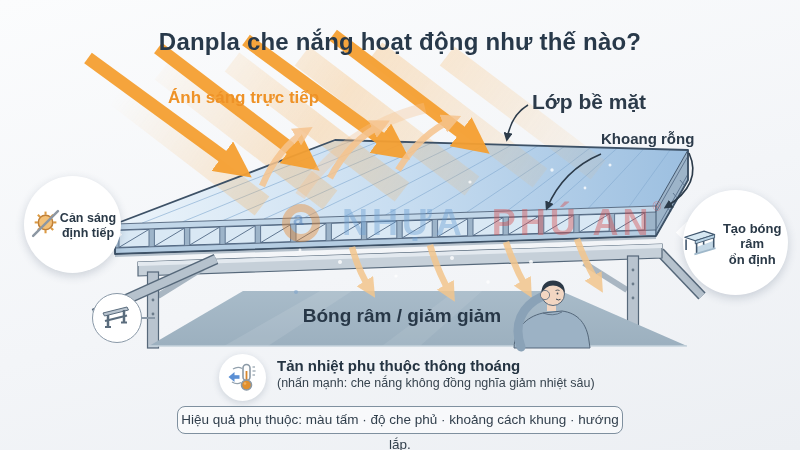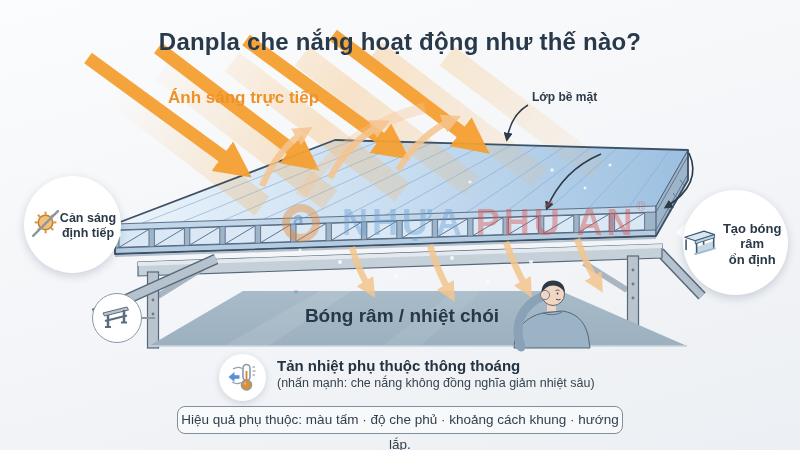--- a/index.html
+++ b/index.html
@@ -2,21 +2,21 @@
 <html><head>
 <meta charset="utf-8">
 <style>
   html,body{margin:0;padding:0;}
   body{font-family:"Liberation Sans","DejaVu Sans",sans-serif;}
   #stage{position:relative;width:800px;height:450px;overflow:hidden;
          background:linear-gradient(165deg,#fbfcfd 0%,#f3f5f8 55%,#eceff3 100%);}
   .abs{position:absolute;}
   #title{top:28px;left:0;width:800px;text-align:center;font-size:24px;font-weight:bold;color:#28394a;letter-spacing:.2px;}
   #direct-light{top:88px;left:168px;font-size:17px;font-weight:bold;color:#ee9227;}
-  #surface-label{top:90px;left:532px;font-size:12px;font-weight:bold;color:#2c3b4a;}
+  #surface-label{top:90px;left:532px;font-size:21px;font-weight:bold;color:#2c3b4a;}
   #cavity-label{top:130px;left:601px;font-size:15px;font-weight:bold;color:#2c3b4a;}
   #shade-label{top:305px;left:287px;width:230px;text-align:center;font-size:19px;font-weight:bold;color:#273747;}
   .bubble{background:#fff;border-radius:50%;box-shadow:0 3px 10px rgba(40,60,90,.20);
           display:flex;flex-direction:row;align-items:center;justify-content:center;text-align:center;}
   .bubble .txt{font-size:12.5px;font-weight:bold;color:#2a3947;line-height:1.18;margin-top:3px;}
   #bubble-left{left:24px;top:176px;width:97px;height:97px;}
   #bubble-right{left:683px;top:190px;width:105px;height:105px;}
   .tail{background:#fff;width:15px;height:15px;transform:rotate(45deg);}
   #tail-left{left:104px;top:227px;}
   #tail-right{left:679px;top:225px;}
@@ -28,21 +28,21 @@
   #heat-note .t1{font-size:15px;font-weight:bold;color:#253442;}
   #heat-note .t2{font-size:12.5px;color:#37444f;margin-top:2px;}
   #footer-box{left:177px;top:406px;width:446px;height:28px;border:1.5px solid #7f909f;border-radius:8px;
               background:rgba(255,255,255,.55);box-sizing:border-box;}
   #footer-box .ft{width:100%;text-align:center;line-height:25px;font-size:13.5px;color:#313f4c;}
   #watermark{left:282px;top:198px;height:50px;display:flex;align-items:center;opacity:.42;pointer-events:none;}
   #wm-ring{width:22px;height:22px;border:8px solid #e8892f;border-radius:50%;position:relative;}
   #wm-ring span{position:absolute;left:3px;top:-4px;font-size:19px;font-weight:bold;color:#3f74b5;}
   .wm-word{font-size:36px;font-weight:800;letter-spacing:4px;line-height:1;}
   #wm1{color:#6b9fd3;margin-left:22px;}
-  #wm2{color:#d84f4f;margin-left:10px;}
+  #wm2{color:#d84f4f;margin-left:26px;}
   #wm-reg{font-size:12px;color:#d84f4f;align-self:flex-start;margin-top:2px;}
 </style>
 </head>
 <body>
 
 <div id="stage">
 
   <svg class="abs" style="left:0;top:0" width="800" height="450" viewBox="0 0 800 450">
     <defs>
       <linearGradient id="sunGrad" gradientUnits="userSpaceOnUse" x1="140" y1="60" x2="480" y2="300">
@@ -241,21 +241,22 @@
         <span>a</span>
       </div>
     <span id="wm1" class="wm-word">NHỰA</span>
     <span id="wm2" class="wm-word">PHÚ AN</span>
     <span id="wm-reg">®</span>
   </div>
 
   <div id="direct-light" class="abs">Ánh sáng trực tiếp</div>
   <div id="title" class="abs">Danpla che nắng hoạt động như thế nào?</div>
   <div id="surface-label" class="abs">Lớp bề mặt</div>
-  <div id="shade-label" class="abs">Bóng râm / nhiệt chói</div>
+  <div id="cavity-label" class="abs">Khoang rỗng</div>
+  <div id="shade-label" class="abs">Bóng râm / giảm giảm</div>
 
   <div id="tail-left" class="abs tail"></div>
   <div id="bubble-left" class="abs bubble">
     <svg width="31" height="31" viewBox="0 0 30 30">
       <g stroke="#dc9a42" stroke-width="2">
         <line x1="16" y1="2.5" x2="16" y2="5.5"></line>
           <line x1="16" y1="20.5" x2="16" y2="23.5"></line>
         <line x1="5.5" y1="13" x2="8.5" y2="13"></line>
           <line x1="23.5" y1="13" x2="26.5" y2="13"></line>
         <line x1="8.6" y1="5.6" x2="10.7" y2="7.7"></line>

